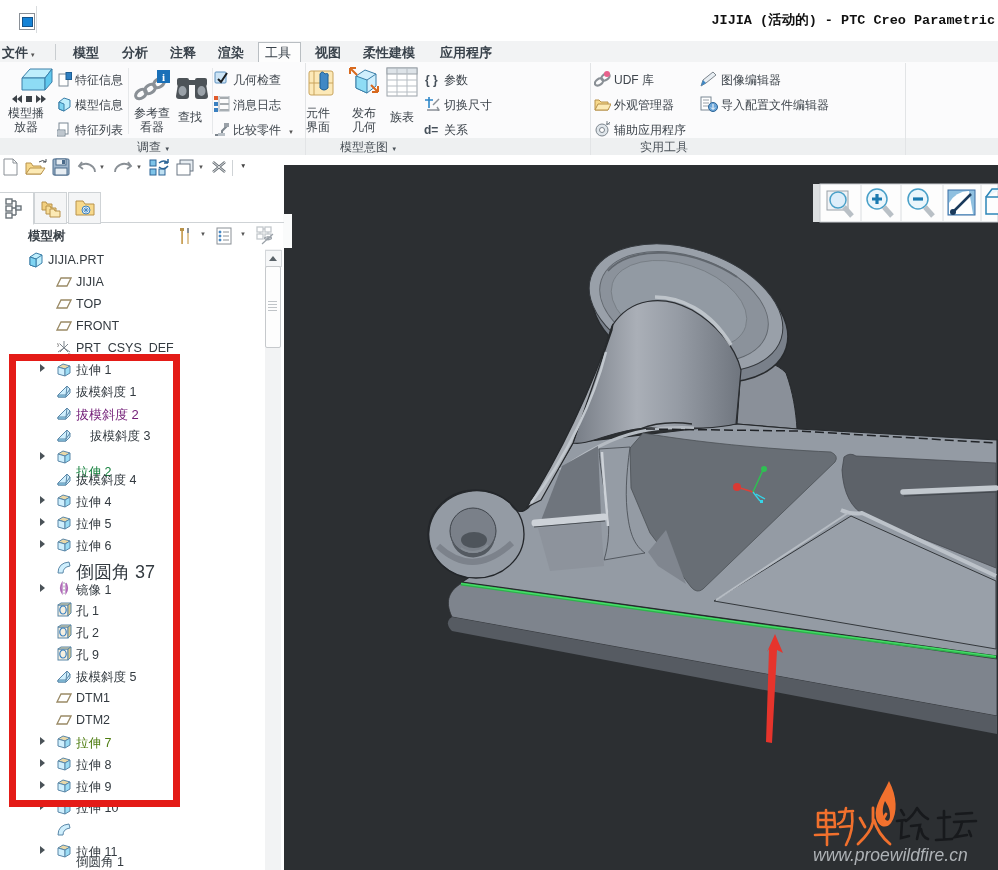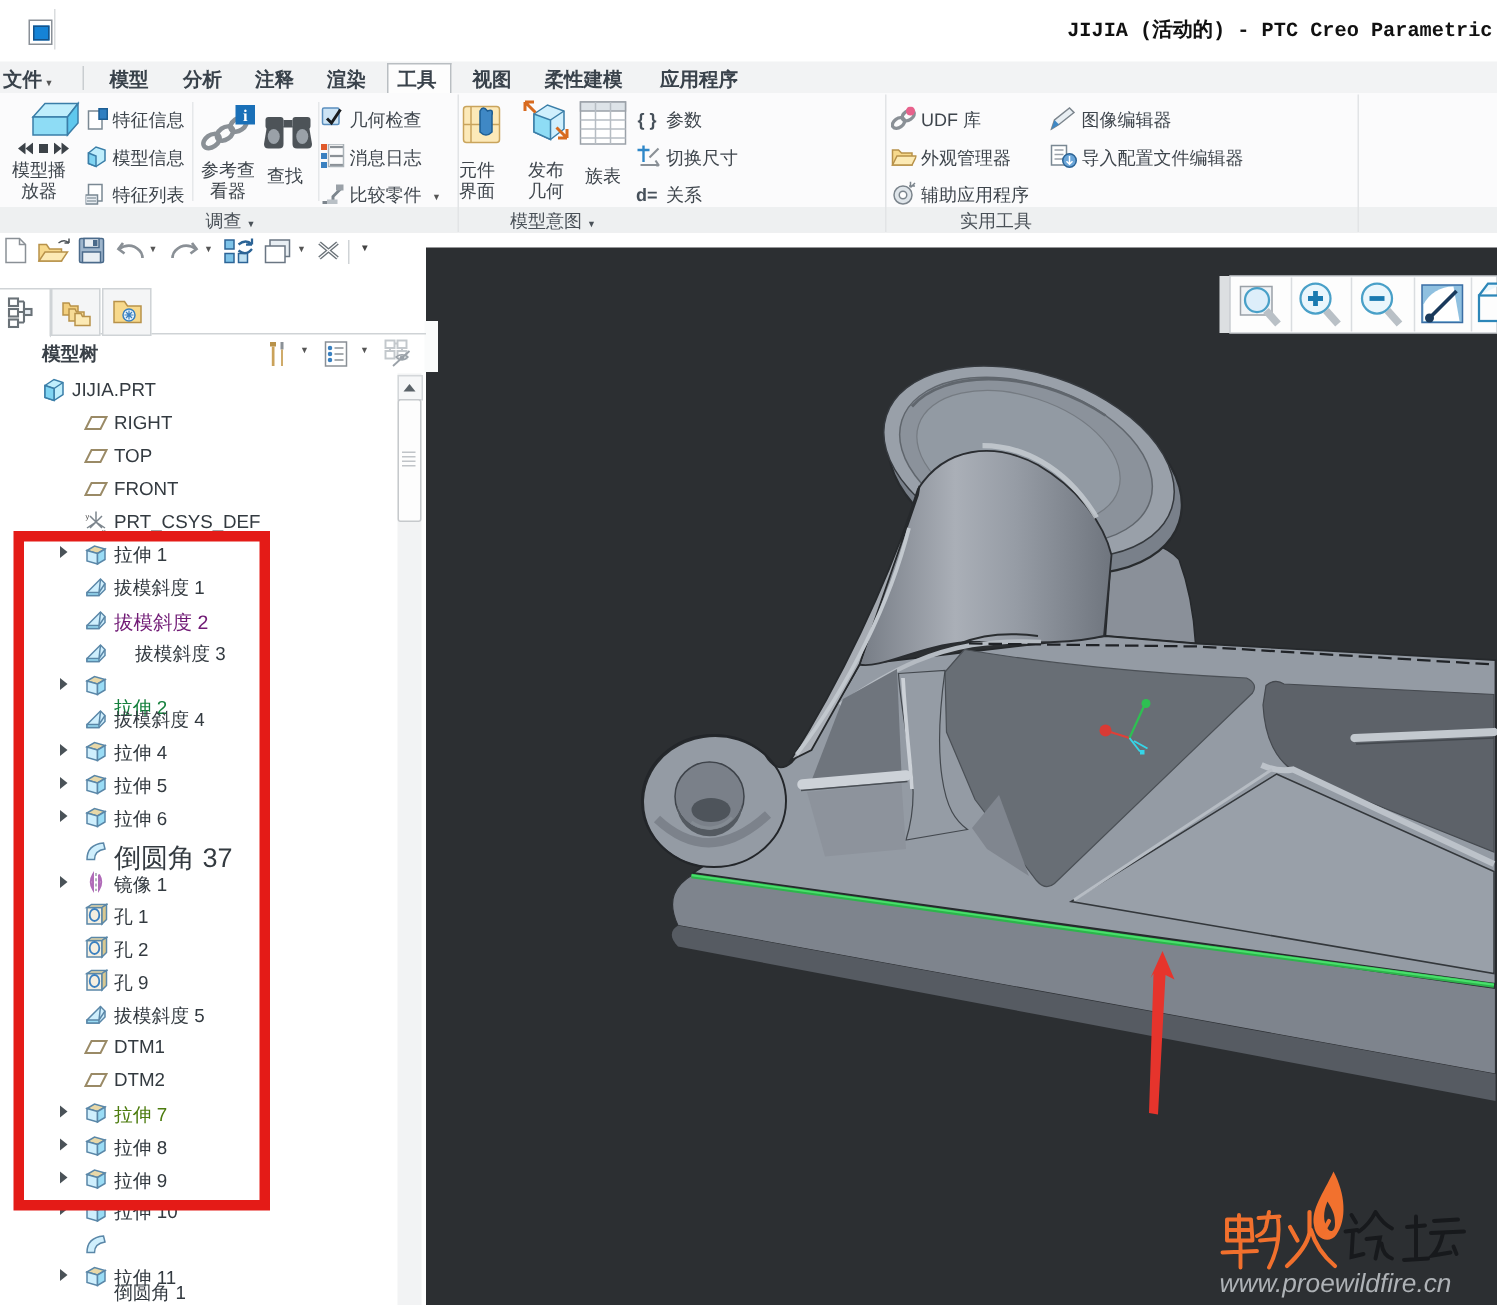--- a/index.html
+++ b/index.html
@@ -21,21 +21,21 @@
 <div class="a tabrow" style="top:44px;left:60px;font-size:13px;color:#39424b;font-weight:bold">
 <span class="a" style="left:13px">模型</span>
 <span class="a" style="left:62px">分析</span>
 <span class="a" style="left:110px">注释</span>
 <span class="a" style="left:158px">渲染</span>
 <span class="a" style="left:255px">视图</span>
 <span class="a" style="left:303px;width:73px">柔性建模</span>
 <span class="a" style="left:380px">应用程序</span>
 </div>
 <div class="a" style="left:258px;top:42px;width:41px;height:20px;background:#fdfdfd;border:1px solid #b9bec2;border-bottom:none"></div>
-<div class="a" style="left:265px;top:44px;font-size:13px;color:#39424b;font-weight:bold">工具</div>
+<div class="a" style="left:265px;top:44px;font-size:13px;color:#39424b;font-weight:normal">工具</div>
 
 <div class="a" style="left:0;top:62px;width:998px;height:76px;background:#fbfbfc"></div>
 <div class="a" style="left:0;top:138px;width:998px;height:17px;background:#eef0f1;border-bottom:1px solid #cdd1d4"></div>
 <div class="a" style="left:305px;top:63px;width:1px;height:92px;background:#e2e4e6"></div>
 <div class="a" style="left:590px;top:63px;width:1px;height:92px;background:#e2e4e6"></div>
 <div class="a" style="left:905px;top:63px;width:1px;height:92px;background:#e2e4e6"></div>
 <div class="tx" style="left:137px;top:140px;color:#4a5158">调查 <span style="font-size:6px">▼</span></div>
 <div class="tx" style="left:340px;top:140px;color:#4a5158">模型意图 <span style="font-size:6px">▼</span></div>
 <div class="tx" style="left:640px;top:140px;color:#4a5158">实用工具</div>
 
@@ -460,21 +460,21 @@
 <div class="a" style="left:28px;top:252px;width:16px;height:16px"><svg width="16" height="16" viewBox="0 0 16 16">
       <path d="M2 5 L8 1 L14 3 L14 11 L8 15 L2 13 Z" fill="#bfeefc" stroke="#3a7ea8"></path>
       <path d="M2 5 L8 7 L14 3" fill="none" stroke="#3a7ea8"></path>
       <path d="M8 7 L8 15" stroke="#3a7ea8"></path>
       <path d="M2 5 L8 7 L8 15 L2 13 Z" fill="#7fd4f2" stroke="#3a7ea8"></path>
     </svg></div>
 <div class="a" style="left:48px;top:253px;font-size:12.5px;color:#333a40;white-space:nowrap">JIJIA.PRT</div>
 <div class="a" style="left:56px;top:274px;width:16px;height:16px"><svg width="16" height="16" viewBox="0 0 16 16">
       <path d="M1 12 L5 4 L15 4 L11 12 Z" fill="none" stroke="#9a8a66" stroke-width="1.3"></path>
     </svg></div>
-<div class="a" style="left:76px;top:275px;font-size:12.5px;color:#333a40;white-space:nowrap">RIGHT</div>
+<div class="a" style="left:76px;top:275px;font-size:12.5px;color:#333a40;white-space:nowrap">JIJIA</div>
 <div class="a" style="left:56px;top:296px;width:16px;height:16px"><svg width="16" height="16" viewBox="0 0 16 16">
       <path d="M1 12 L5 4 L15 4 L11 12 Z" fill="none" stroke="#9a8a66" stroke-width="1.3"></path>
     </svg></div>
 <div class="a" style="left:76px;top:297px;font-size:12.5px;color:#333a40;white-space:nowrap">TOP</div>
 <div class="a" style="left:56px;top:318px;width:16px;height:16px"><svg width="16" height="16" viewBox="0 0 16 16">
       <path d="M1 12 L5 4 L15 4 L11 12 Z" fill="none" stroke="#9a8a66" stroke-width="1.3"></path>
     </svg></div>
 <div class="a" style="left:76px;top:319px;font-size:12.5px;color:#333a40;white-space:nowrap">FRONT</div>
 <div class="a" style="left:56px;top:340px;width:16px;height:16px"><svg width="16" height="16" viewBox="0 0 16 16">
       <path d="M8 8 L8 1 M8 8 L2 12 M8 8 L14 12 M4 4 L12 12 M12 4 L4 12" stroke="#7c858d" stroke-width="1"></path>

